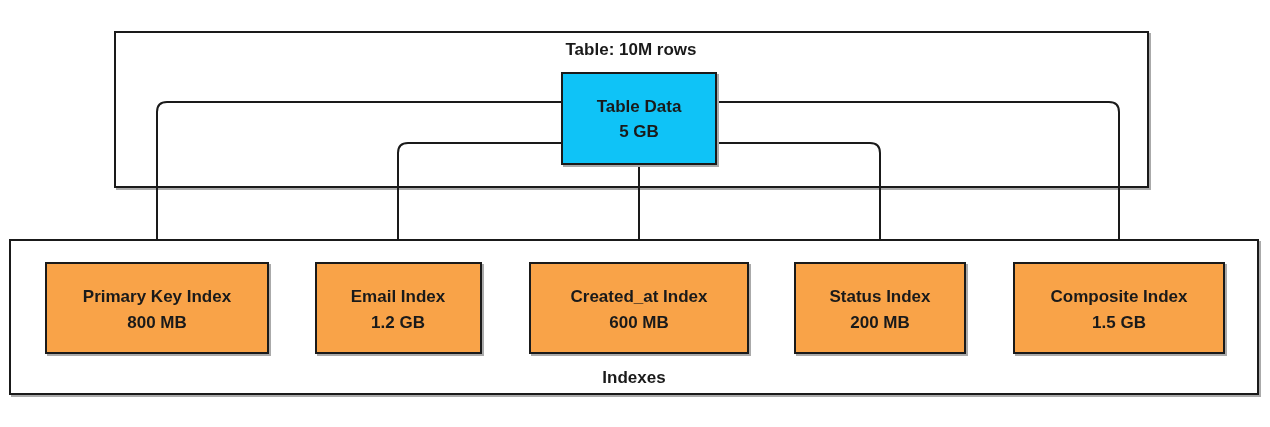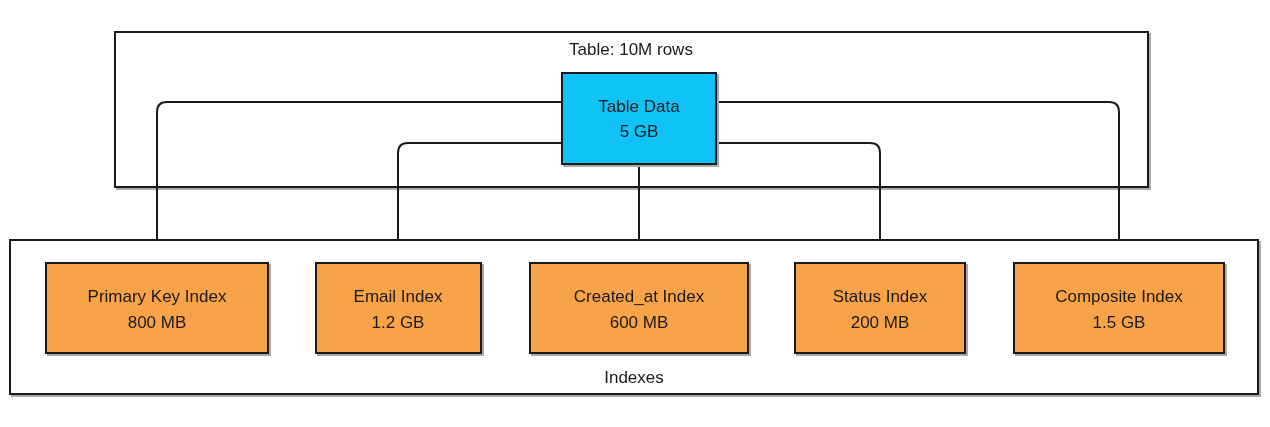--- a/index.html
+++ b/index.html
@@ -6,20 +6,21 @@
     margin: 0;
     padding: 0;
     background: #ffffff;
   }
   .stage {
     position: relative;
     width: 1179px;
     height: 427px;
     background: #ffffff;
     font-family: "Liberation Sans", sans-serif;
+    font-weight: bold;
   }
   svg text {
     font-family: "Liberation Sans", sans-serif;
     font-size: 17px;
     fill: #1a1a1a;
   }
   .edge {
     stroke: #1a1a1a;
     stroke-width: 2;
     fill: none;

